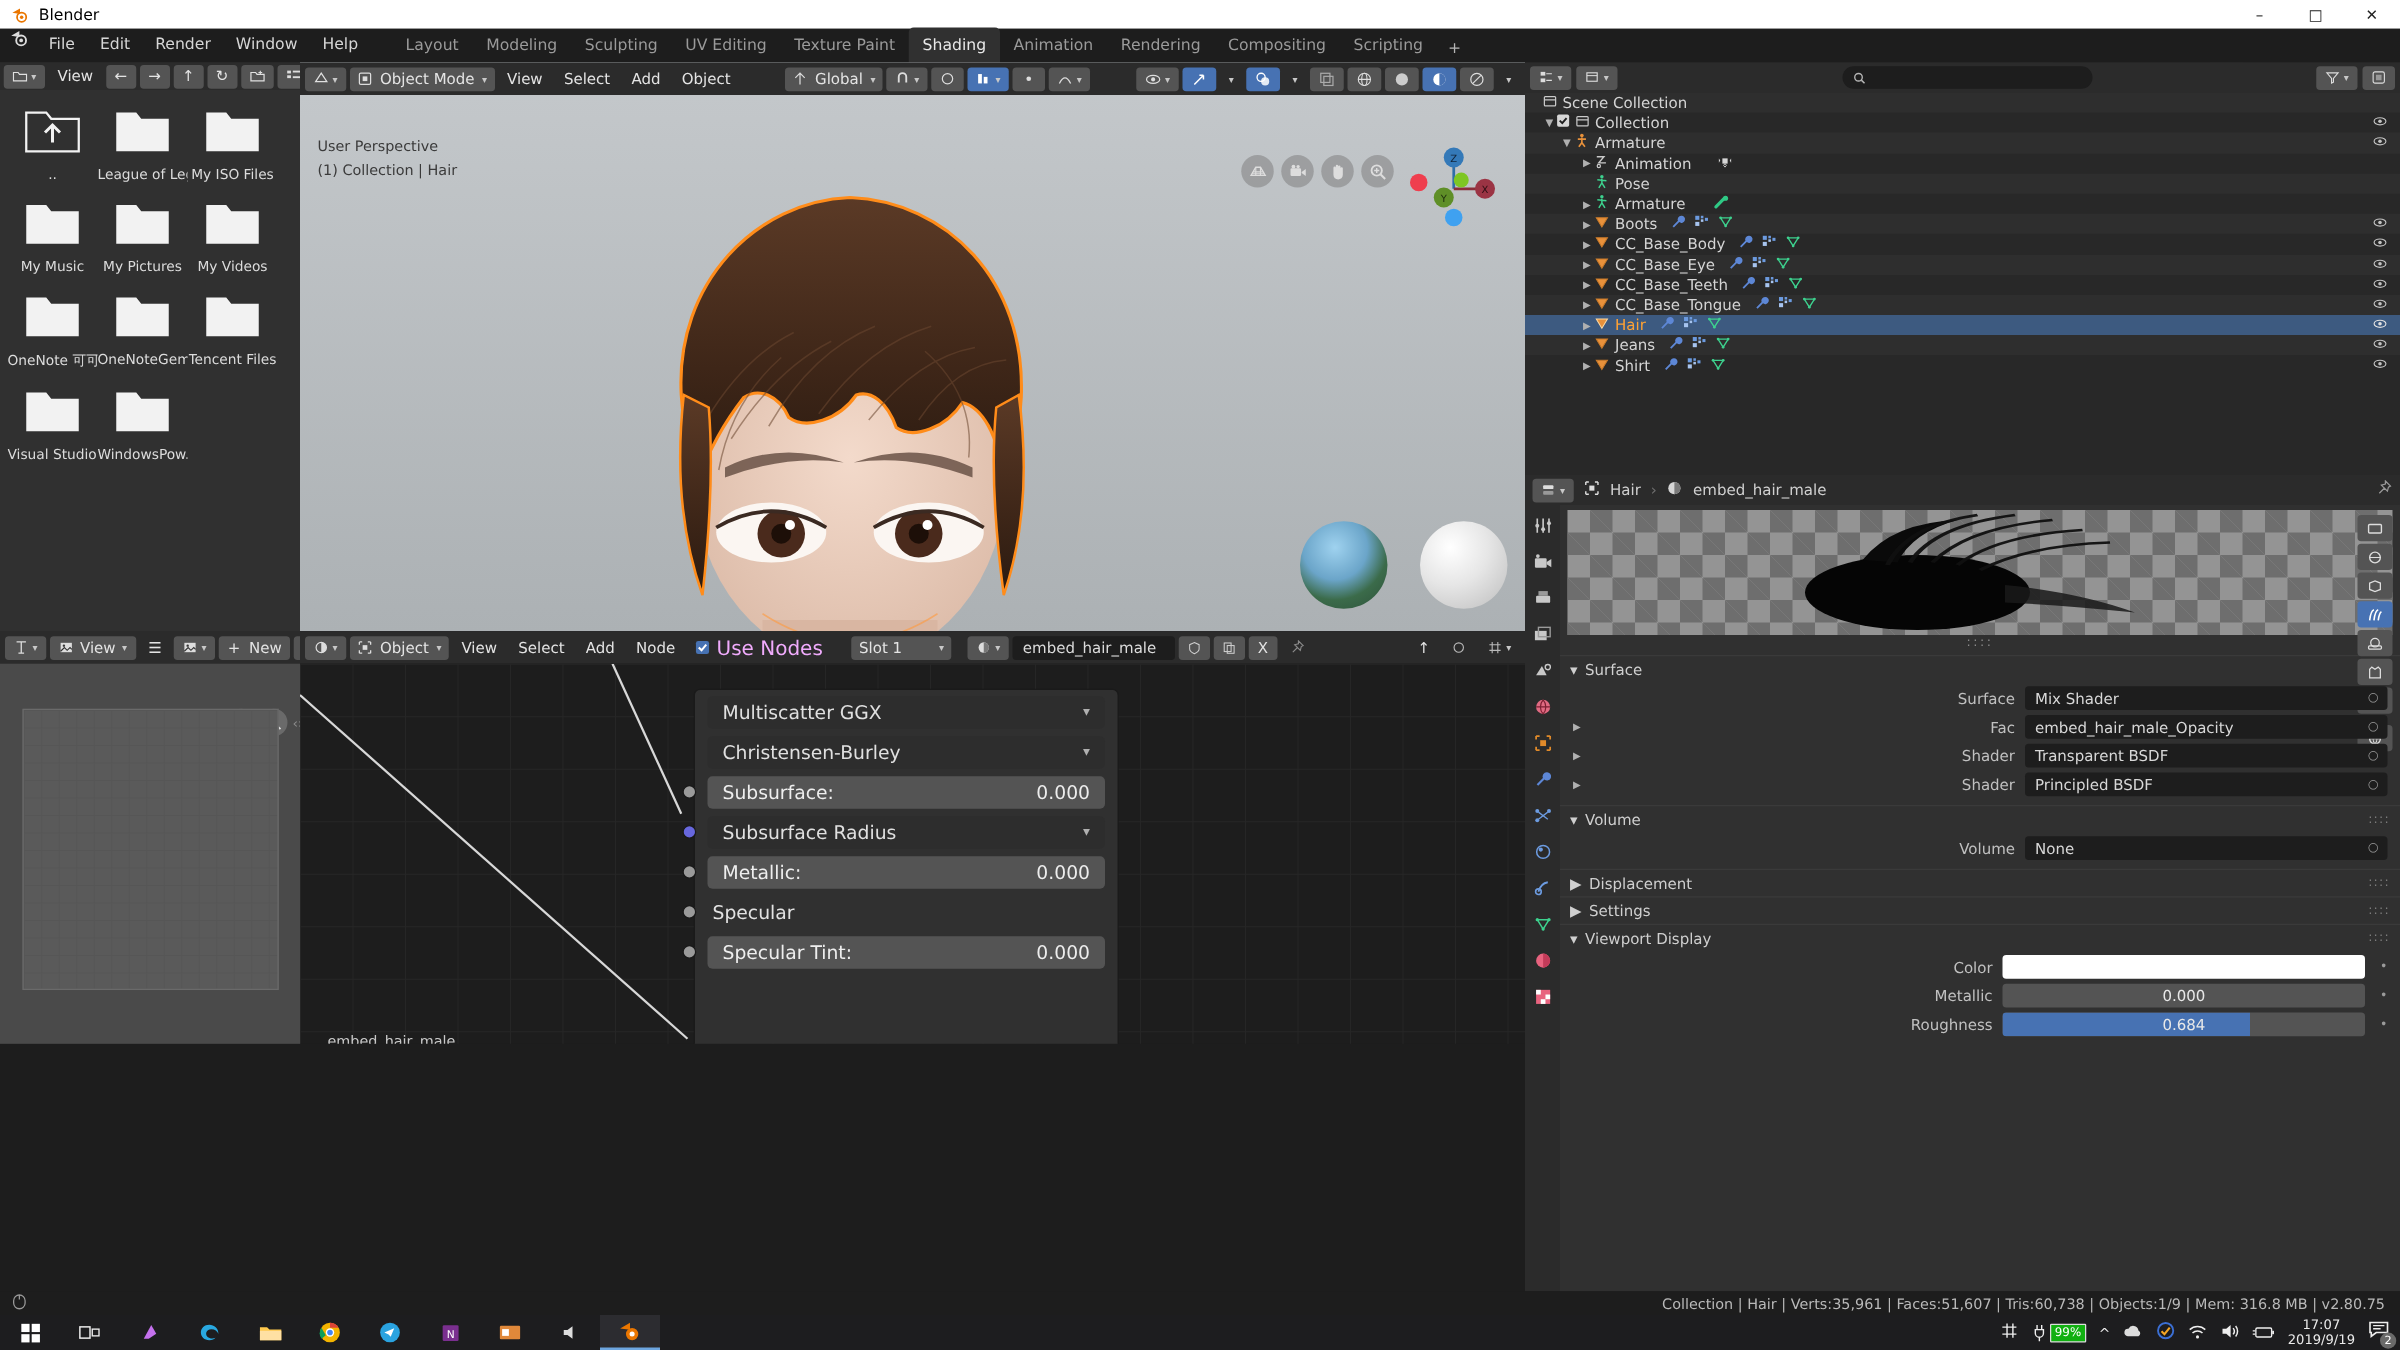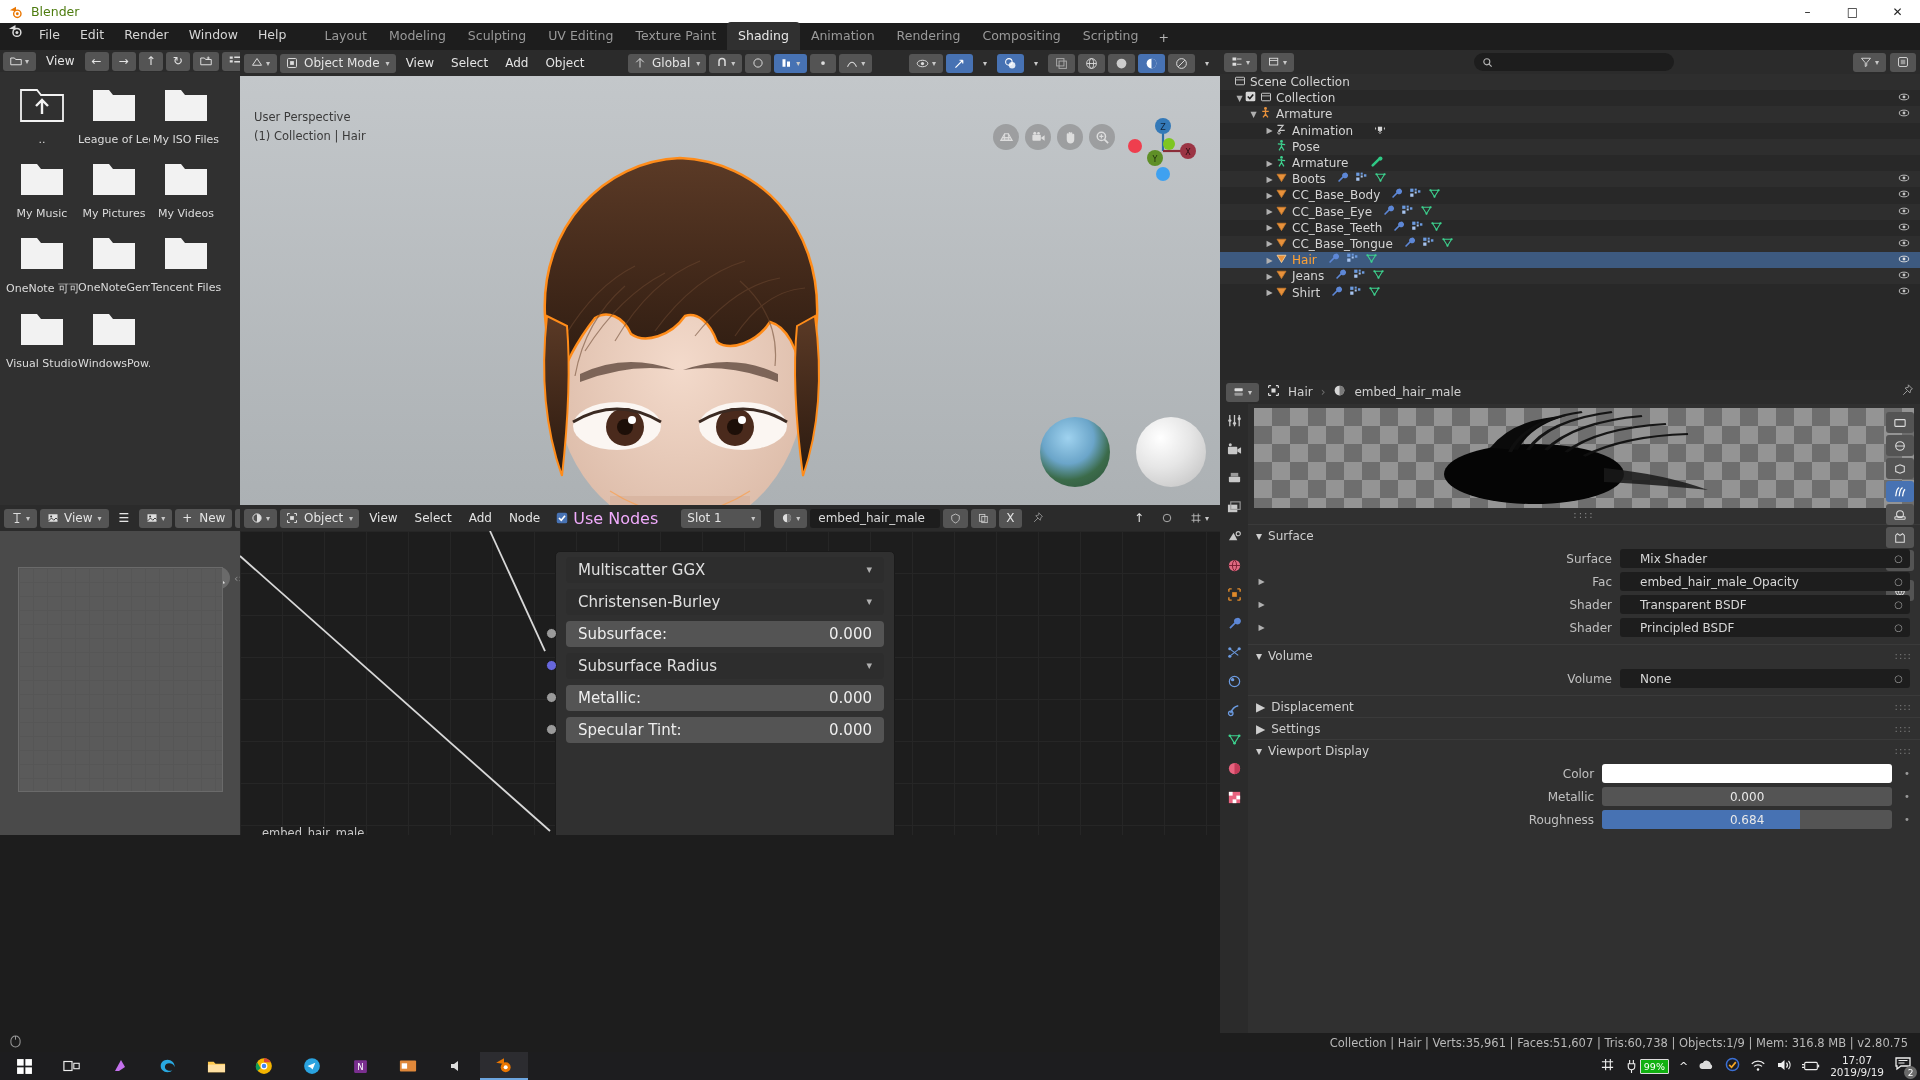--- a/index.html
+++ b/index.html
@@ -4,21 +4,21 @@
 <style>
   * { box-sizing: border-box; margin:0; padding:0; }
   html,body { width:1920px; height:1080px; overflow:hidden; background:#1d1d1d;
               font-family:"DejaVu Sans", sans-serif; }
   .app { position:relative; width:1920px; height:1080px; }
 
   
   .winbar { position:absolute; left:0; top:0; width:1920px; height:23px;
             background:#ffffff; display:flex; align-items:center; }
   .winbar .blogo { margin-left:9px; margin-right:8px; display:flex; }
-  .winbar .wtitle { font-size:12.5px; color:#4d7c0f; }
+  .winbar .wtitle { font-size:12.5px; color:#000000; }
   .winctl { position:absolute; right:0; top:0; height:23px; display:flex; }
   .winctl div { width:45px; height:23px; display:flex; align-items:center;
                 justify-content:center; font-size:12px; color:#222; }
 
   
   .topbar { position:absolute; left:0; top:23px; width:1920px; height:27px;
             background:#1d1d1d; display:flex; align-items:flex-start; }
   .tb-logo { width:30px; display:flex; justify-content:center; }
   .menu { display:flex; align-items:center; gap:2px; }
   .menu .mi { font-size:12.5px; color:#d6d6d6; padding:4px 9px; border-radius:3px; }
@@ -126,21 +126,21 @@
   .prev-side .pb { width:28px; height:21px; background:#545454; border-radius:3px;
                    display:flex; align-items:center; justify-content:center; }
   .prev-side .pb.on { background:#4772b3; }
   .panelhdr { display:flex; align-items:center; height:22px; padding:0 8px;
               font-size:12px; color:#cfcfcf; gap:6px; }
   .panelhdr.top { border-top:1px solid #3a3a3a; }
   .prow { display:flex; align-items:center; height:21px; margin:2px 10px 0 8px;
           font-size:12px; color:#c8c8c8; gap:8px; }
   .prow .lab { flex:0 0 auto; text-align:right; color:#c0c0c0; }
   .pfield { width:290px; height:19px; background:#1d1d1d; border-radius:3px;
-            display:flex; align-items:center; padding:0 20px; font-size:12px;
+            display:flex; align-items:center; padding:0 8px; font-size:12px;
             color:#d8d8d8; position:relative; }
   .slider { width:290px; height:19px; background:#545454; border-radius:3px;
             position:relative; display:flex; align-items:center; justify-content:center;
             font-size:12px; color:#e8e8e8; overflow:hidden; }
   .slider .fill { position:absolute; left:0; top:0; bottom:0; background:#4772b3; }
   .slider span { position:relative; z-index:2; }
   .colorfield { width:290px; height:19px; background:#ffffff; border-radius:3px; }
 
   
   .imgeditor { position:absolute; left:0; top:505px; width:240px; height:330px;
@@ -1438,20 +1438,24 @@
             <span>Subsurface Radius</span>
             <span style="font-size:11px;color:#b0b0b0">▾</span>
           </span>
         </div>
         <div class="nrow">
           <span class="sock" style="background:#9a9a9a"></span>
           <span class="nslider">
             <span>Metallic:</span>
             <span>0.000</span>
           </span>
+        </div>
+        <div class="nrow">
+          <span class="sock" style="background:#9a9a9a"></span>
+          <span class="nlabel">Specular</span>
         </div>
         <div class="nrow">
           <span class="sock" style="background:#9a9a9a"></span>
           <span class="nslider">
             <span>Specular Tint:</span>
             <span>0.000</span>
           </span>
         </div>
 
       </div>

